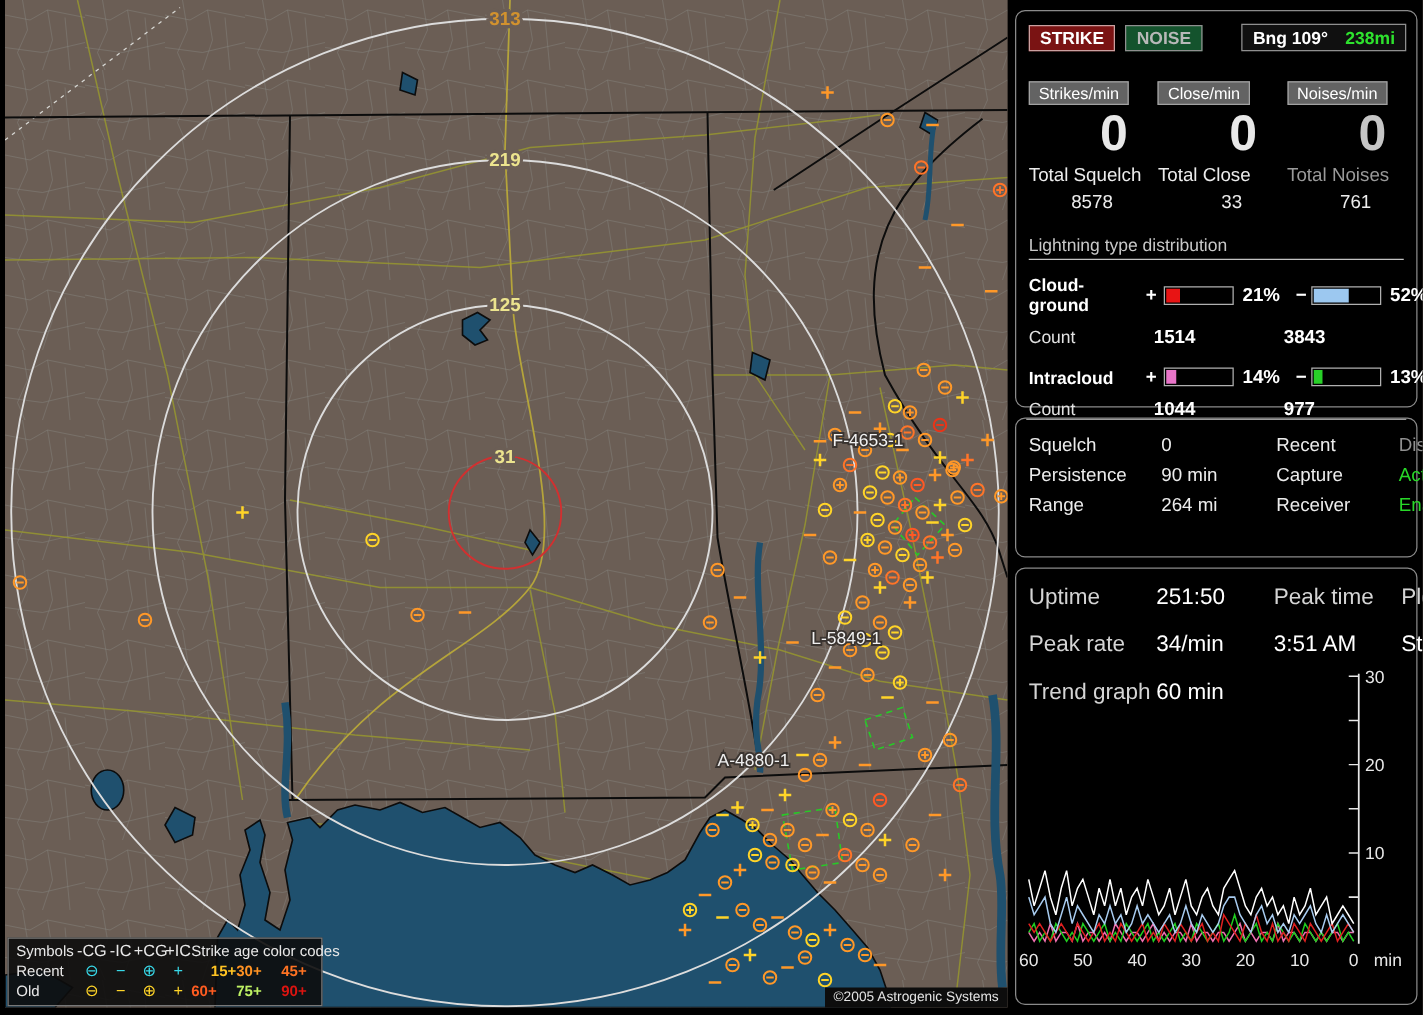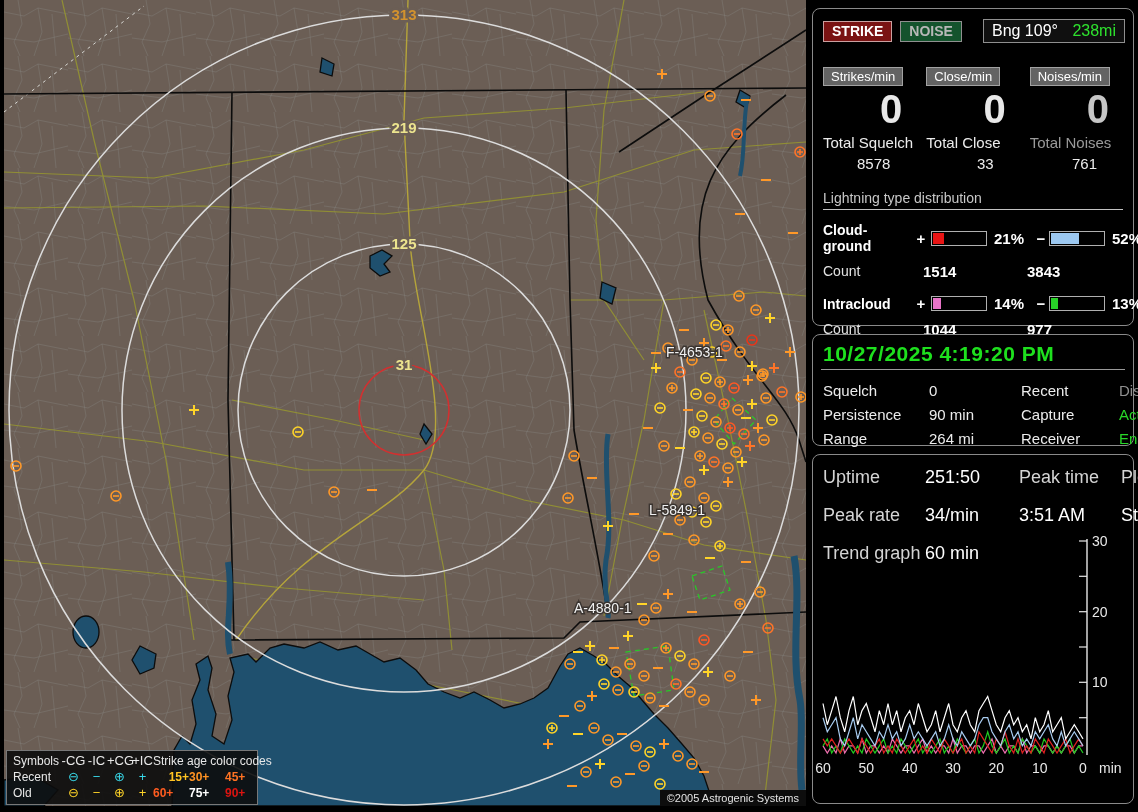--- a/index.html
+++ b/index.html
@@ -11,21 +11,21 @@
   .box{position:absolute;left:812px;width:322px;background:#000;
        border:1px solid #8a8a8a;border-radius:8px;box-sizing:border-box;}
   .box1{top:8px;height:318px;}
   .box2{top:334px;height:112px;}
   .box3{top:454px;height:350px;}
   .row1{display:flex;gap:8px;padding:10px 8px 0 10px;align-items:center;}
   .btn{font-weight:bold;font-size:14px;padding:1px 8px 2px 8px;border:1px solid #b8b8b8;cursor:pointer;}
   .btn-strike{background:#7a1313;color:#fff;border-color:#caa0a0;}
   .btn-noise{background:#14532d;color:#b8b8b8;border-color:#8f8f8f;}
   .bng{margin-left:auto;background:#101010;border:1px solid #8f8f8f;padding:2px 8px;
-       font-weight:normal;font-size:16px;color:#fff;white-space:nowrap;}
+       font-weight:bold;font-size:14px;color:#fff;white-space:nowrap;}
   .bng .dist{margin-left:10px;}
   .cols{display:grid;grid-template-columns:1fr 1fr 1fr;padding:24px 10px 0 10px;column-gap:10px;}
   .mlabel{display:inline-block;background:#636363;color:#fff;border:1px solid #a2a2a2;
           font-size:13px;padding:1px 7px;}
   .zero{font-size:40px;font-weight:bold;color:#e8e8e8;text-align:right;padding-right:14px;line-height:1.05;margin-top:2px;}
   .col3 .zero{color:#c6c6c6;}
   .tlabel{font-size:15px;color:#ececec;margin-top:4px;}
   .col3 .tlabel{color:#9a9a9a;}
   .tval{text-align:right;padding-right:26px;font-size:15px;color:#ececec;margin-top:4px;}
   .dist-sec{padding:18px 10px 0 10px;}
@@ -428,21 +428,21 @@
       <span class="lage" style="color: rgb(255, 196, 35); text-align: right;">15+</span>
       <span class="lage" style="color: rgb(255, 147, 35);">30+</span>
       <span class="lage" style="color: rgb(255, 115, 35);">45+</span>
 
       <span>Old</span>
       <span class="lsym" style="color: rgb(255, 212, 40);">⊖</span>
       <span class="lsym" style="color: rgb(255, 212, 40);">−</span>
       <span class="lsym" style="color: rgb(255, 212, 40);">⊕</span>
       <span class="lsym" style="color: rgb(255, 212, 40);">+</span>
       <span class="lage" style="color: rgb(255, 92, 32);">60+</span>
-      <span class="lage" style="color: #ffffff;">75+</span>
+      <span class="lage" style="color: #bef264;">75+</span>
       <span class="lage" style="color: rgb(220, 20, 16);">90+</span>
     </div>
   </div>
 
   <div class="copyright">©2005 Astrogenic Systems</div>
 </div>
 
 <div class="box box1">
   <div class="row1">
     <span class="btn btn-strike">STRIKE</span>
@@ -509,21 +509,20 @@
     </div>
     <div class="crow">
       <span>Count</span>
       <b>1044</b>
       <b>977</b>
     </div>
   </div>
 </div>
 
 <div class="box box2">
-  <div class="dt">10/27/2025 4:19:20 PM</div>
   <hr>
   <div class="sgrid">
     <span>Squelch</span>
     <span>0</span>
     <span>Recent</span>
     <span style="color: rgb(144, 144, 144);">Disabled</span>
 
     <span>Persistence</span>
     <span>90 min</span>
     <span>Capture</span>

